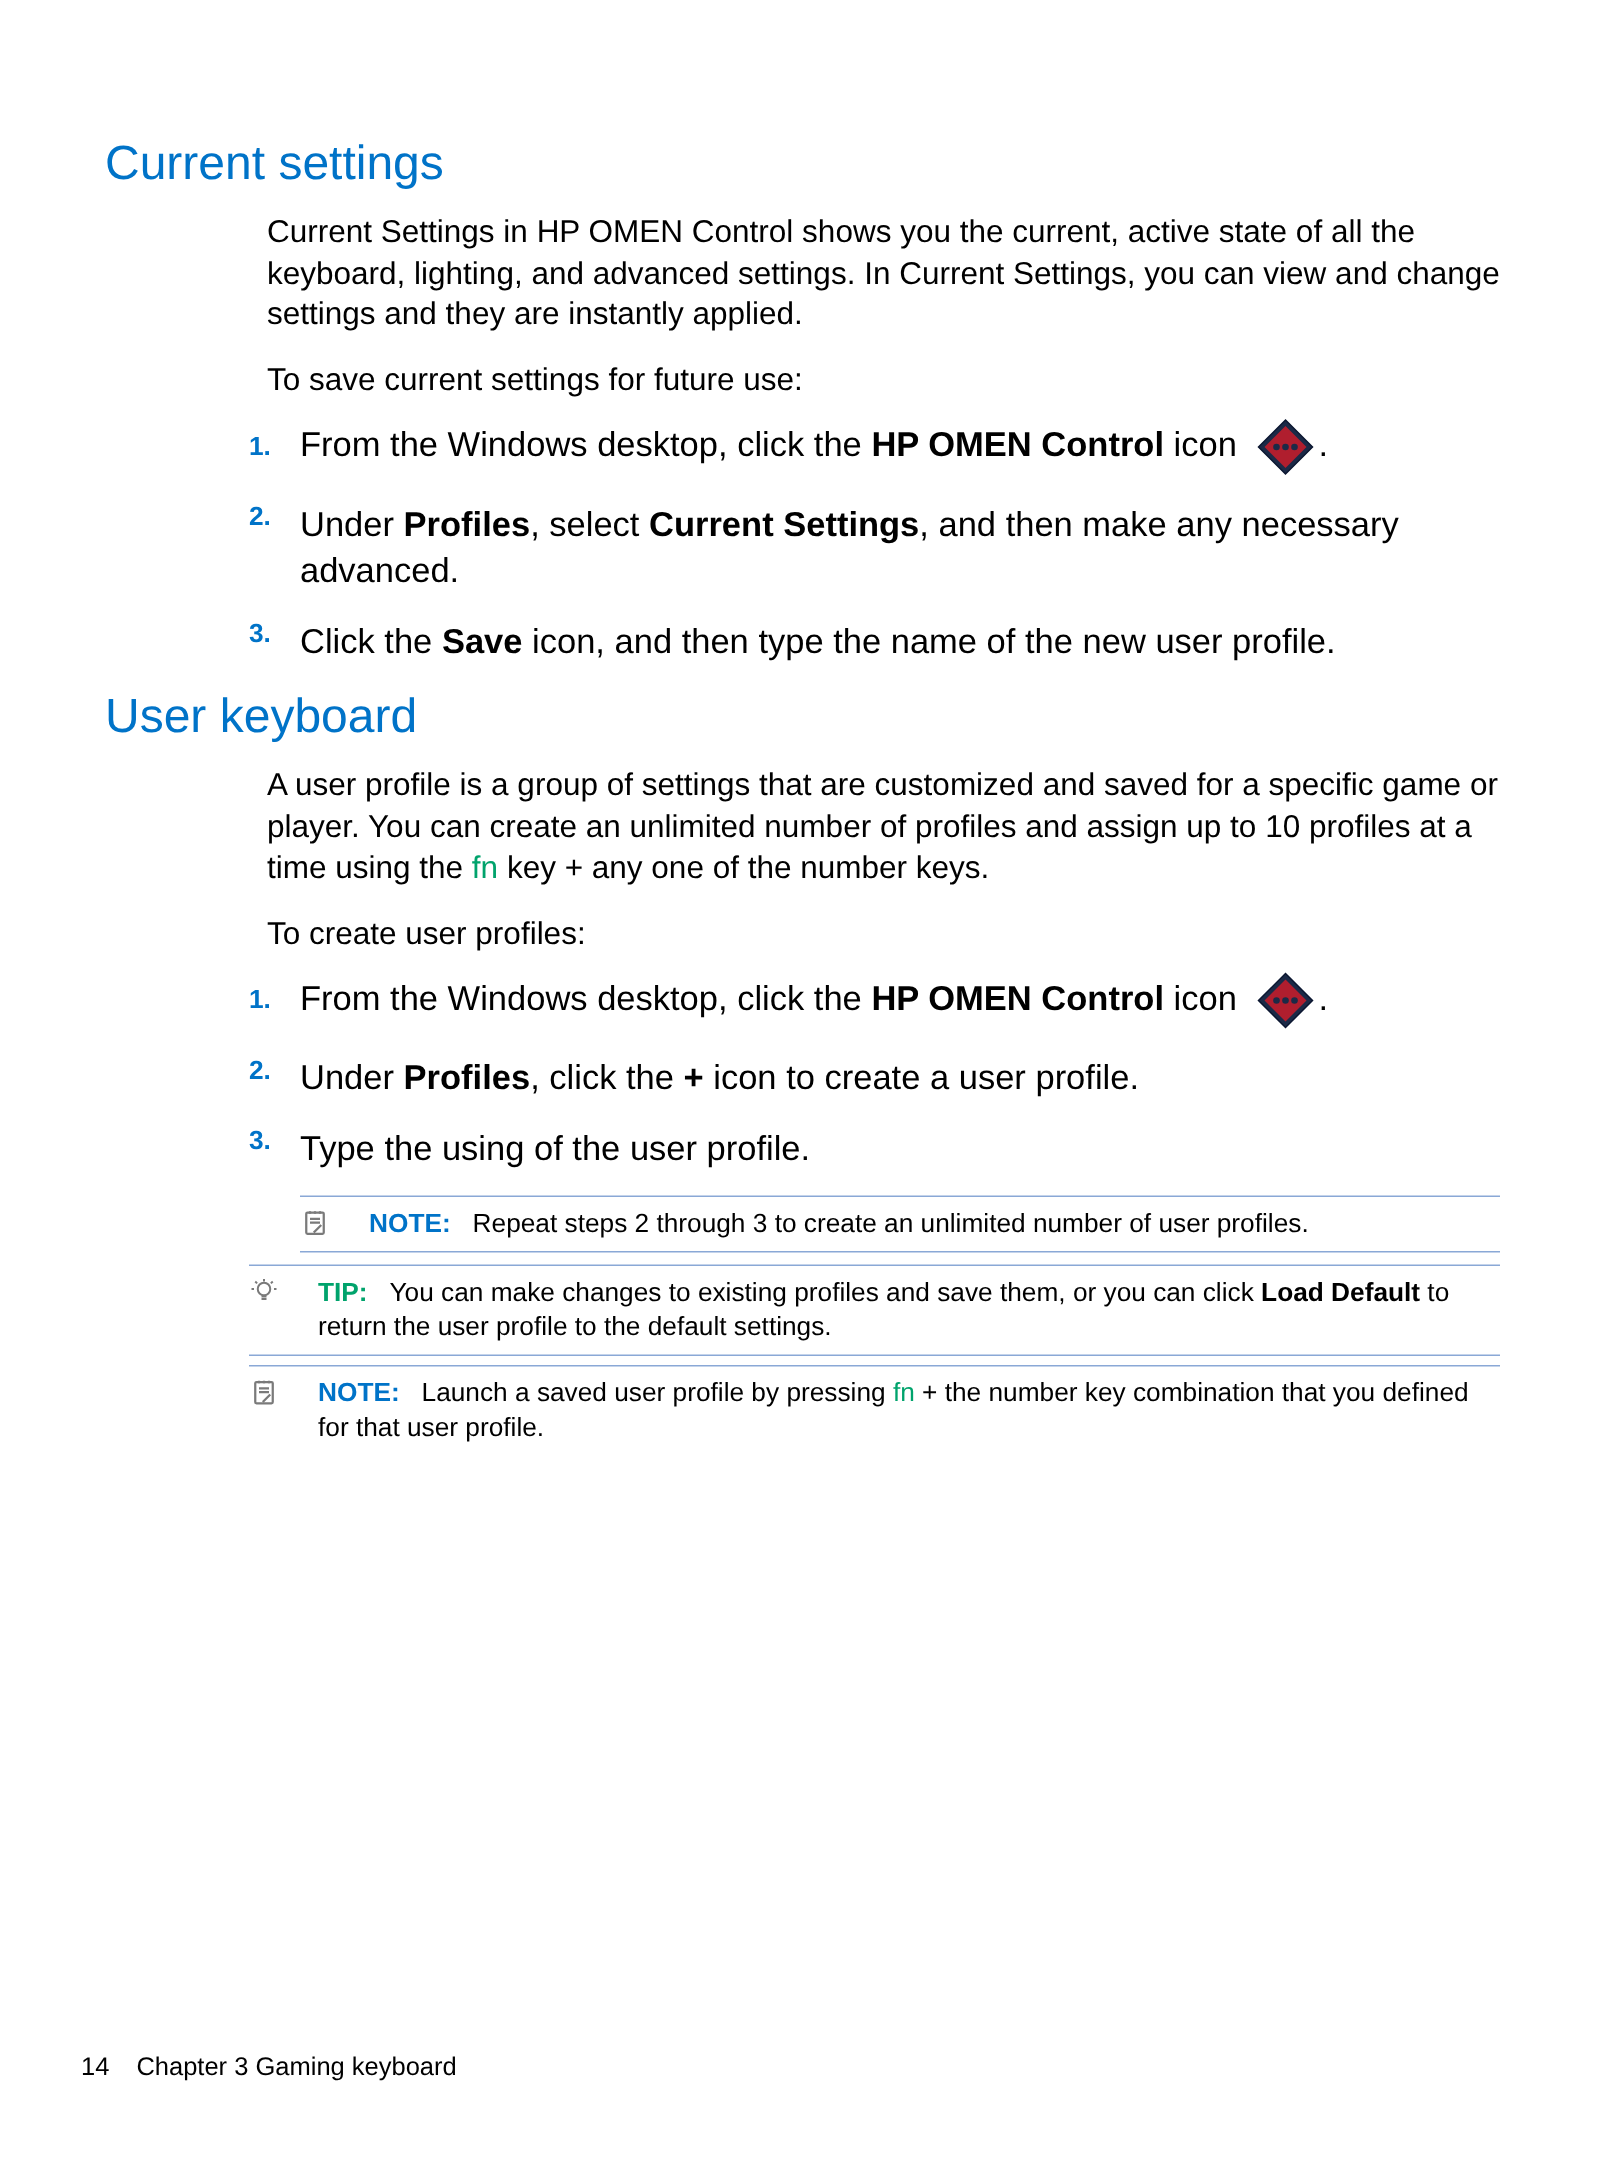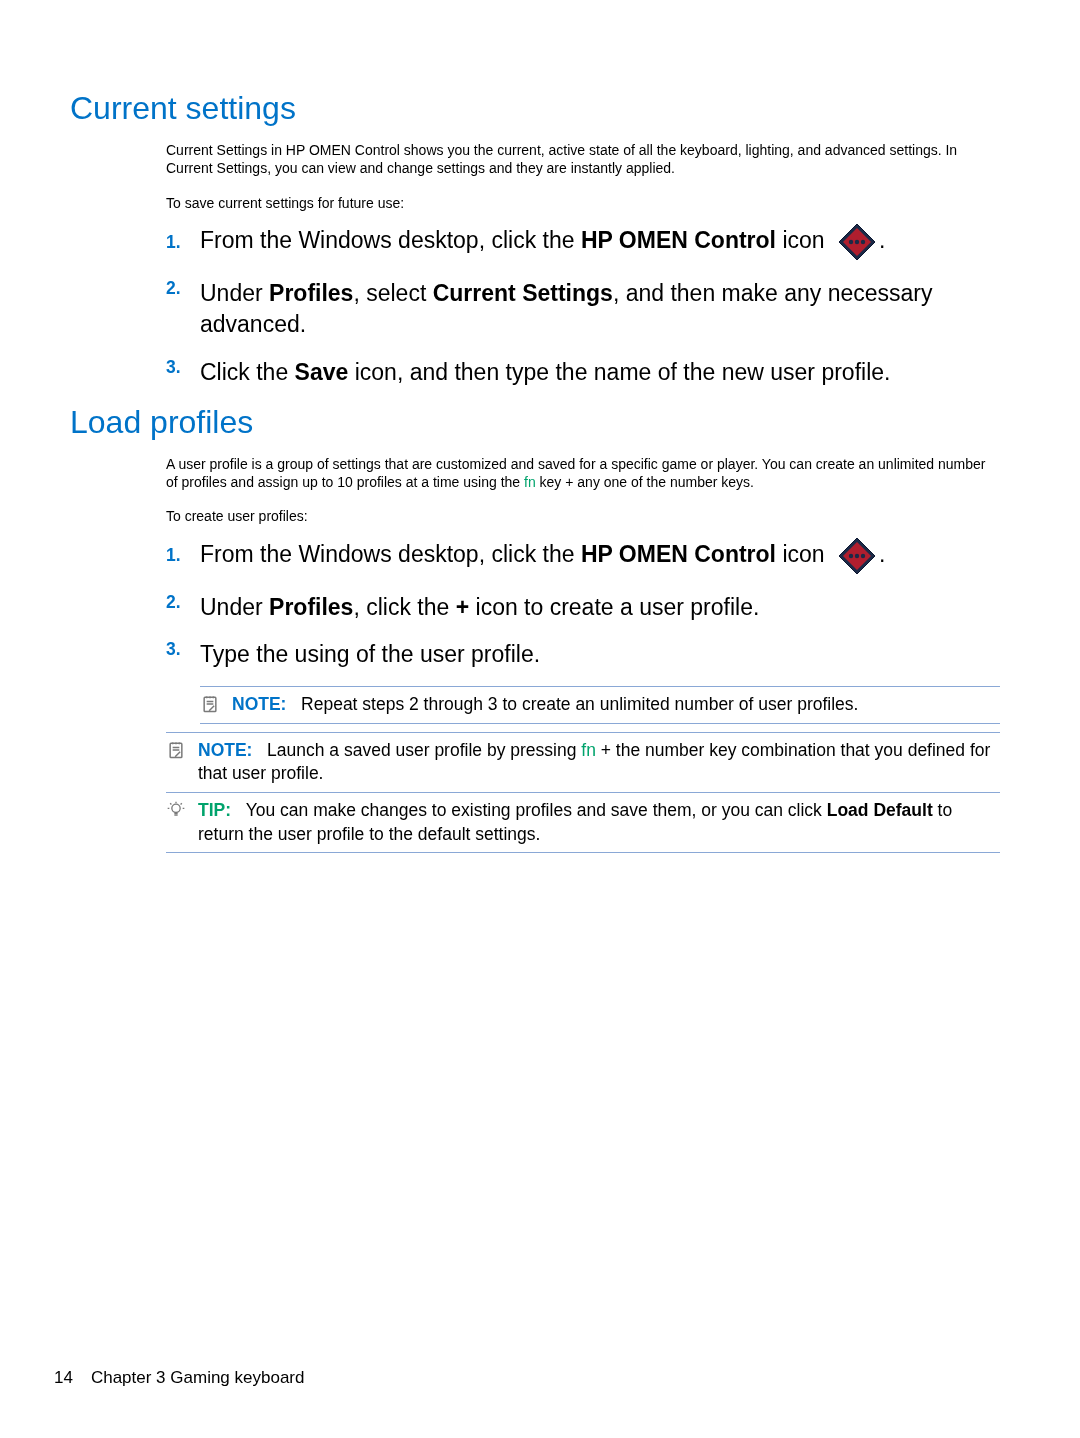--- a/index.html
+++ b/index.html
@@ -21,23 +21,23 @@
     font-weight: normal;
     color: #0073c8;
     margin: 0 0 14px 0;
     letter-spacing: 0px;
   }
   .body-block {
     margin-left: 96px;
     margin-right: 10px;
   }
   .para {
-    font-size: 14px;
+    font-size: 21px;
     line-height: 1.32;
-    margin: 0 0 16px 0;
+    margin: 0 0 16px 12px;
   }
   .para-tight {
     margin-bottom: 10px;
   }
   .numlist {
     margin: 0 0 8px 0;
     padding: 0;
   }
   .numlist .item {
     display: flex;
@@ -67,21 +67,21 @@
     vertical-align: middle;
     margin: 0 2px 0 6px;
   }
   .callout {
     border-top: 1px solid #8aa8d6;
     border-bottom: 1px solid #8aa8d6;
     padding: 6px 0 6px 0;
     margin-bottom: 6px;
     display: flex;
     align-items: flex-start;
-    gap: 10px;
+    gap: 24px;
   }
   .callout.no-bottom {
     border-bottom: none;
     margin-bottom: 0;
   }
   .callout .icon {
     flex: 0 0 22px;
     padding-top: 1px;
     color: #7a7a7a;
   }
@@ -147,21 +147,21 @@
 
       <div class="item">
         <div class="num">3.</div>
         <div class="content">
           <span>Click the </span><b>Save</b><span> icon, and then type the name of the new user profile.</span>
         </div>
       </div>
     </div>
   </div>
 
-  <h2 class="h1" style="margin-top:10px">Load profiles</h2>
+  <h2 class="h1" style="margin-top:10px">User keyboard</h2>
 
   <div class="body-block">
     <p class="para">
       <span>A user profile is a group of settings that are customized and saved for a specific game or player. You can create an unlimited number of profiles and assign up to 10 profiles at a time using the </span><span class="fn-key">fn</span><span> key + any one of the number keys.</span>
     </p>
     <p class="para para-tight">To create user profiles:</p>
 
     <div class="numlist">
       <div class="item lead-icon">
         <div class="num">1.</div>
@@ -200,45 +200,45 @@
             <path d="M17 14l-6 6"></path>
             <path d="M8 9h8M8 12h8"></path>
           </svg>
         </span>
         <div class="text">
           <span class="label-note">NOTE:</span>&nbsp;&nbsp;&nbsp;<span>Repeat steps 2 through 3 to create an unlimited number of user profiles.</span>
         </div>
       </div>
     </div>
 
+    <div class="callout">
+      <span class="icon inline-svg">
+        <svg width="20" height="20" viewBox="0 0 24 24" fill="none" stroke="#7a7a7a" stroke-width="1.6">
+          <circle cx="12" cy="10" r="5"></circle>
+          <path d="M10 16h4M10 18h4"></path>
+          <path d="M12 2v2M4 10H2M22 10h-2M5 4l1.5 1.5M19 4l-1.5 1.5"></path>
+        </svg>
+      </span>
+      <div class="text">
+        <span class="label-tip">TIP:</span>&nbsp;&nbsp;&nbsp;<span>You can make changes to existing profiles and save them, or you can click </span><b>Load Default</b><span> to return the user profile to the default settings.</span>
+      </div>
+    </div>
+
     <div class="callout no-bottom" style="margin-top:6px">
       <span class="icon inline-svg">
         <svg width="20" height="20" viewBox="0 0 24 24" fill="none" stroke="#7a7a7a" stroke-width="1.8">
           <rect x="5" y="4" width="14" height="17" rx="1"></rect>
           <path d="M8 3v2M12 3v2M16 3v2"></path>
           <path d="M17 14l-6 6"></path>
           <path d="M8 9h8M8 12h8"></path>
         </svg>
       </span>
       <div class="text">
         <span class="label-note">NOTE:</span>&nbsp;&nbsp;&nbsp;<span>Launch a saved user profile by pressing </span><span class="fn-key">fn</span><span> + the number key combination that you defined for that user profile.</span>
       </div>
     </div>
 
-    <div class="callout">
-      <span class="icon inline-svg">
-        <svg width="20" height="20" viewBox="0 0 24 24" fill="none" stroke="#7a7a7a" stroke-width="1.6">
-          <circle cx="12" cy="10" r="5"></circle>
-          <path d="M10 16h4M10 18h4"></path>
-          <path d="M12 2v2M4 10H2M22 10h-2M5 4l1.5 1.5M19 4l-1.5 1.5"></path>
-        </svg>
-      </span>
-      <div class="text">
-        <span class="label-tip">TIP:</span>&nbsp;&nbsp;&nbsp;<span>You can make changes to existing profiles and save them, or you can click </span><b>Load Default</b><span> to return the user profile to the default settings.</span>
-      </div>
-    </div>
-
   </div>
 
   <div class="footer">
     <span class="pn">14</span><span>Chapter 3   Gaming keyboard</span>
   </div>
 </div>
 
 </body></html>

